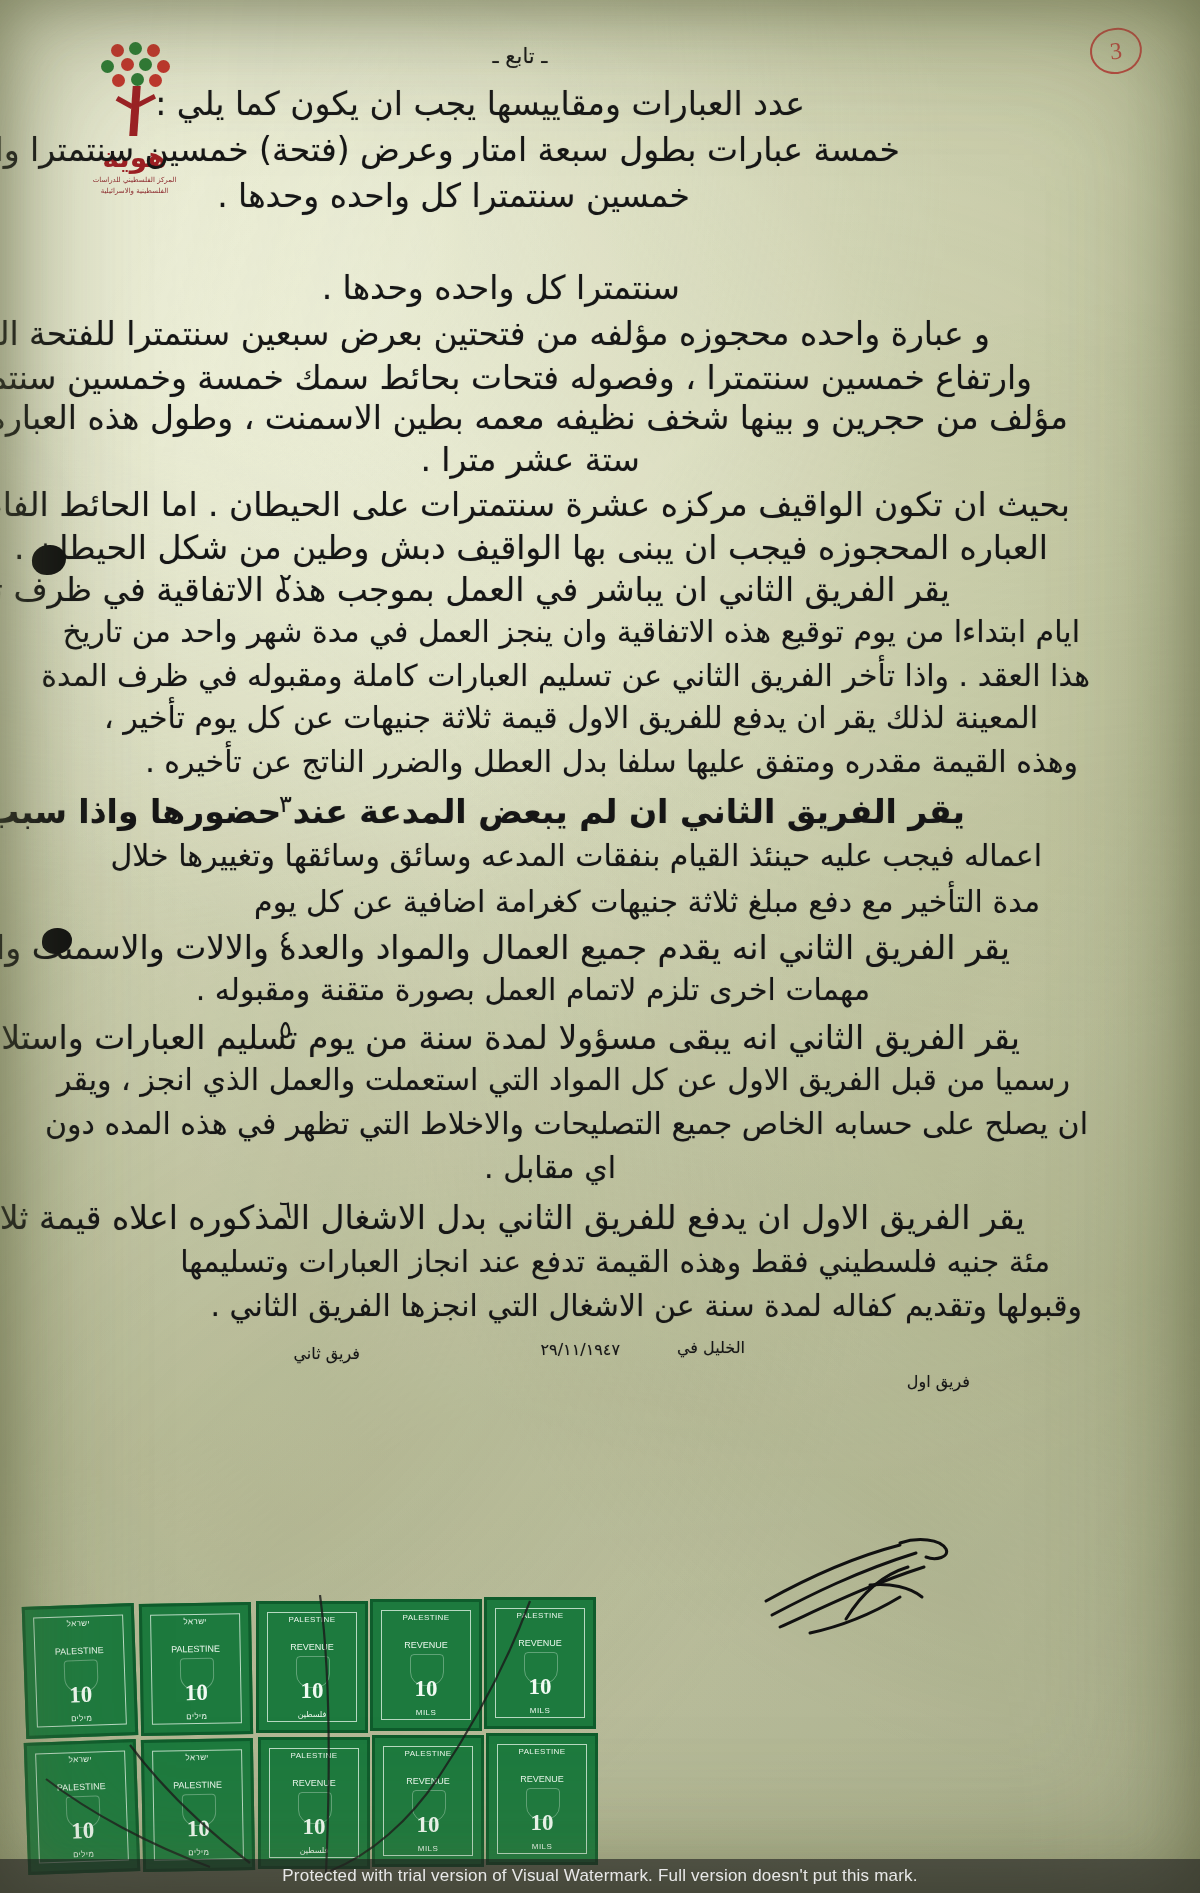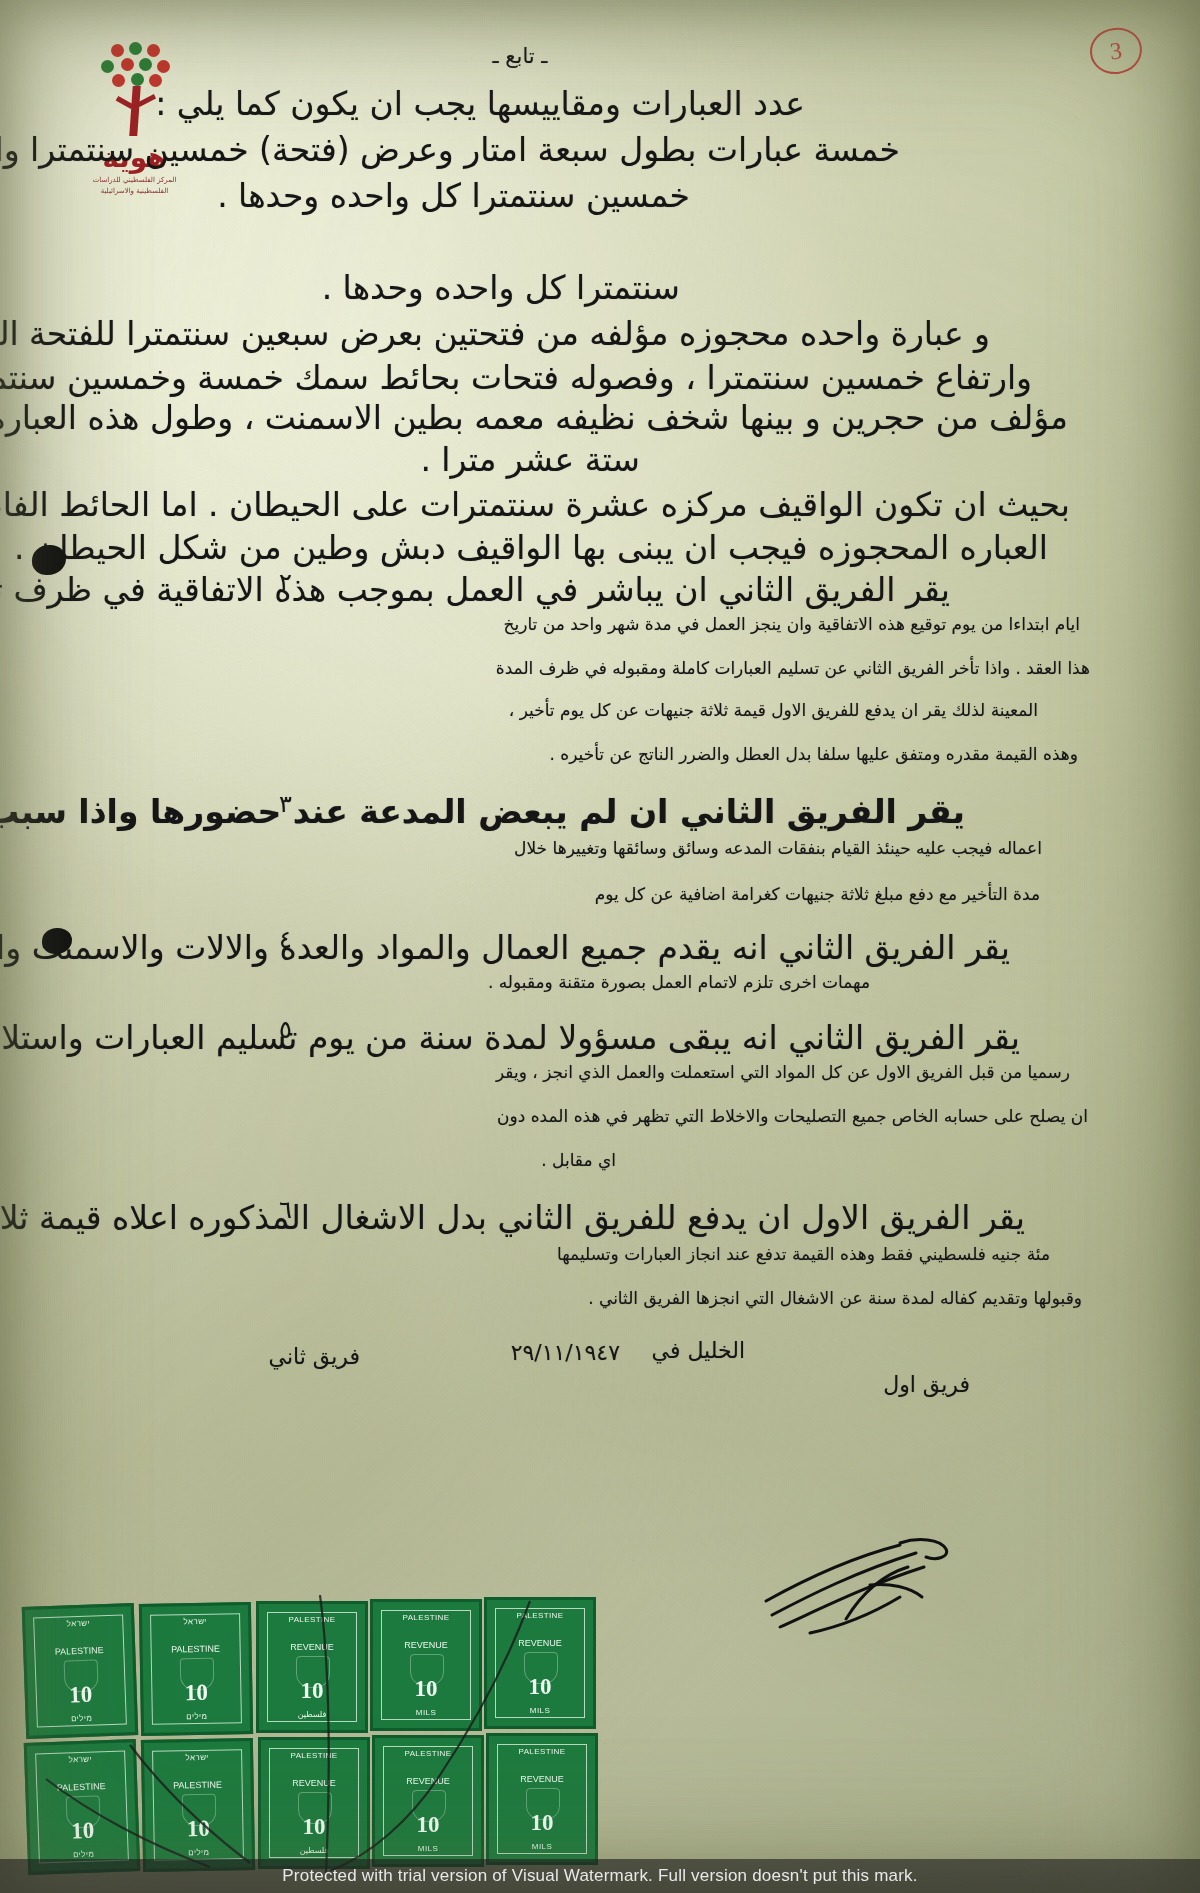--- a/index.html
+++ b/index.html
@@ -144,26 +144,26 @@
     text-shadow: 0 0 1px rgba(20,20,20,0.35);
   }
   .hdr {
     font-size: 21px;
     letter-spacing: 1px;
   }
   .t {
     font-size: 33px;
     letter-spacing: 0.5px;
   }
-  .t.sm { font-size: 17px; }
+  .t.sm { font-size: 30px; }
   .num {
     font-size: 24px;
   }
   .sign {
-    font-size: 22px;
+    font-size: 16px;
   }
 
   
   .blot {
     position: absolute;
     background: #111;
     border-radius: 52% 48% 55% 45%;
   }
 
   

